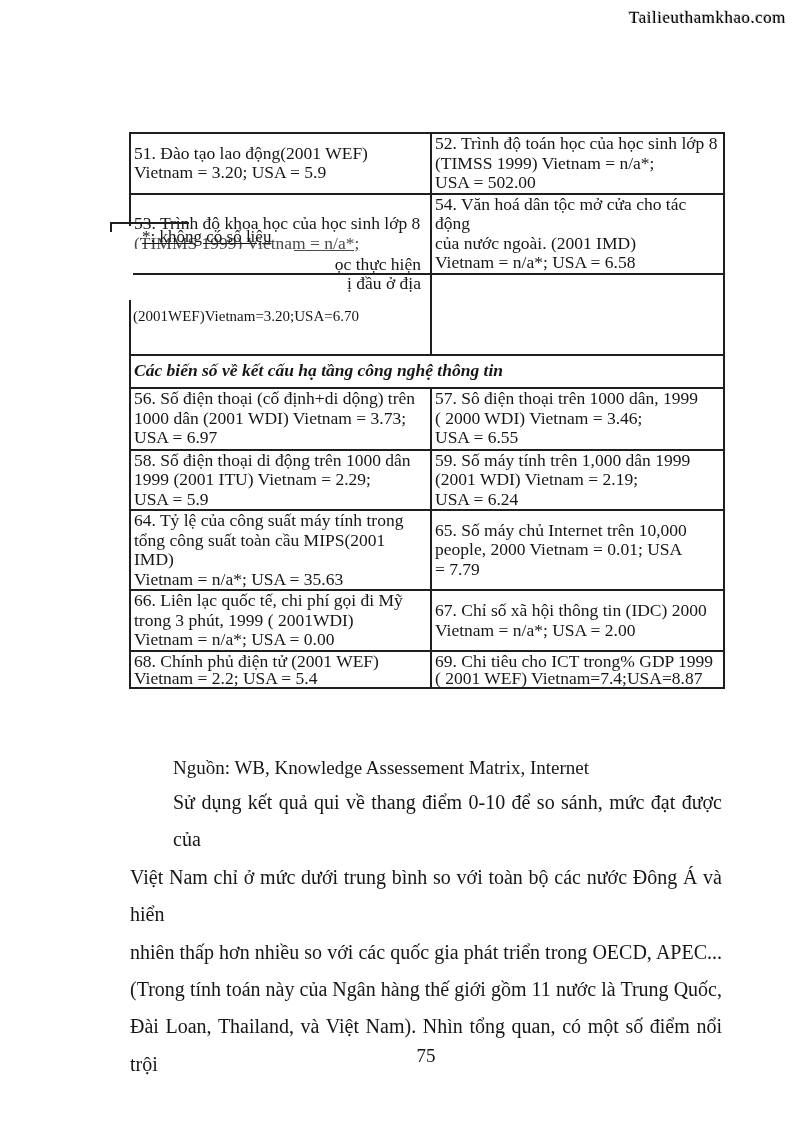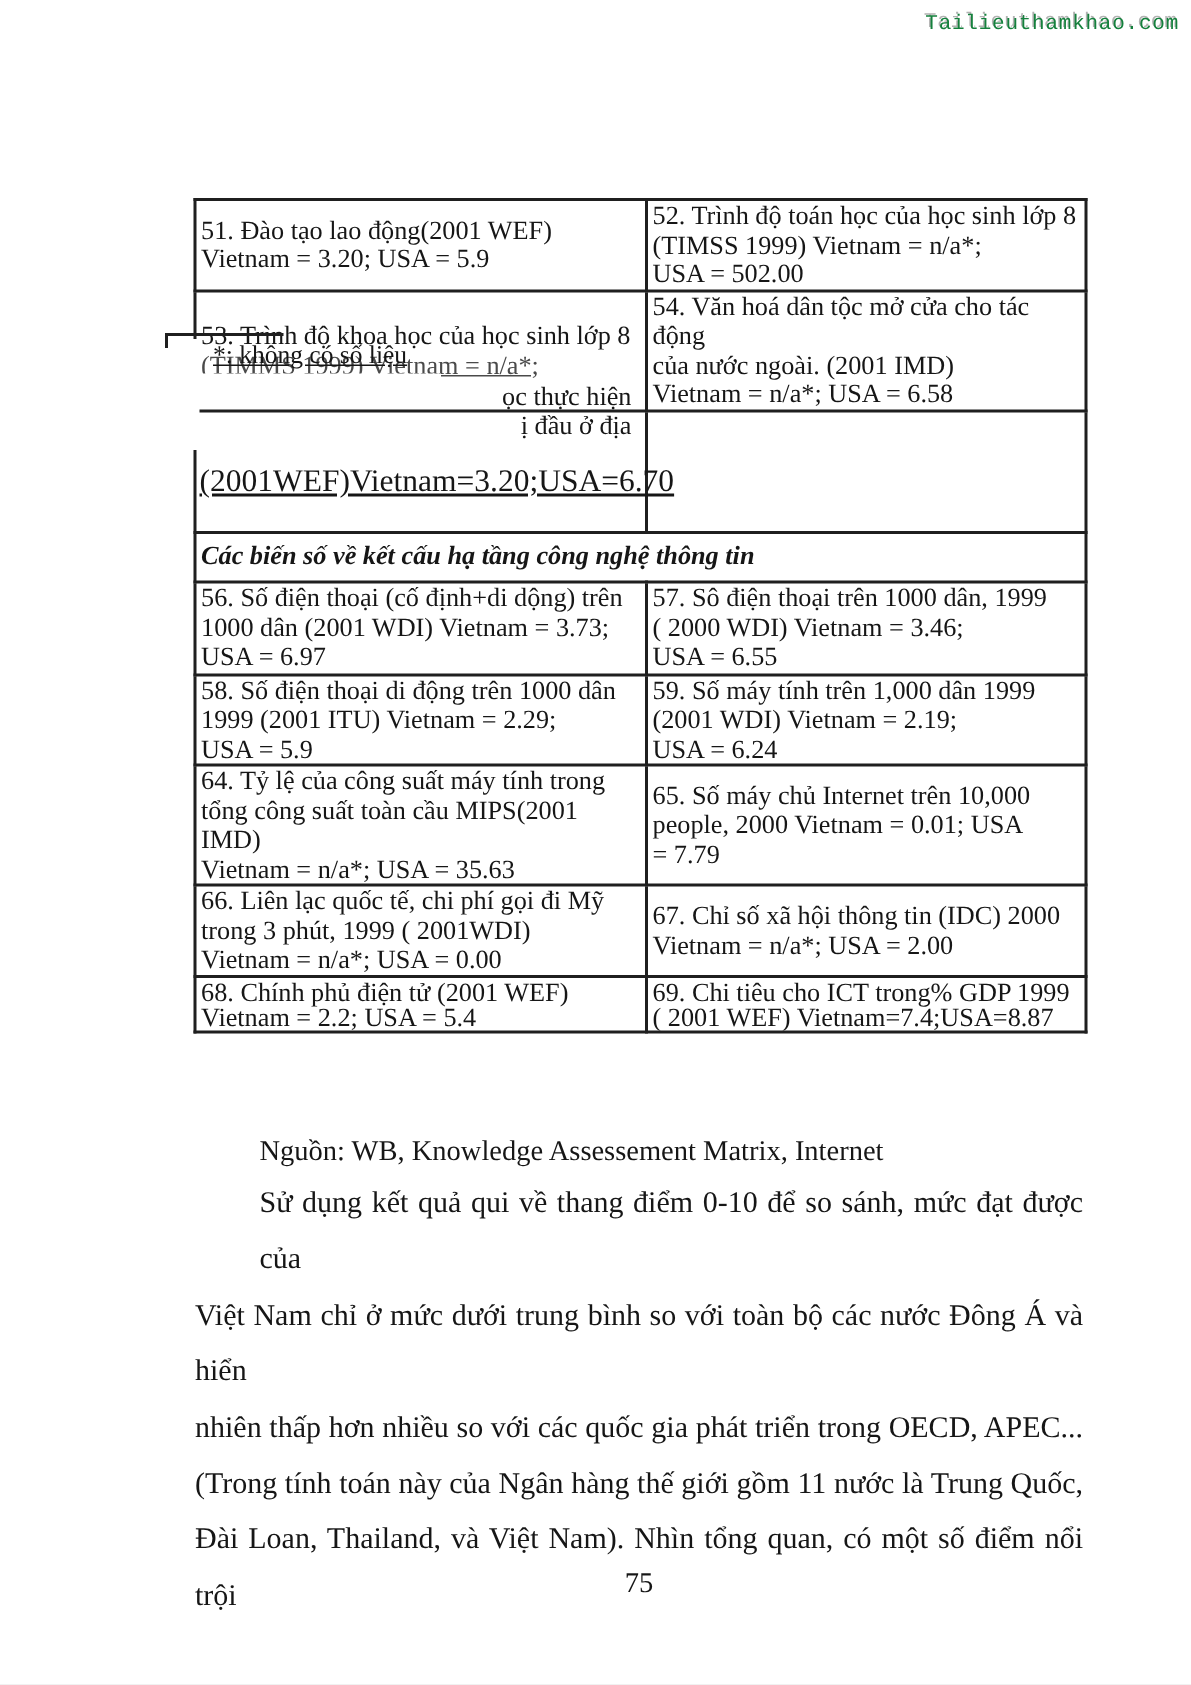--- a/index.html
+++ b/index.html
@@ -3,22 +3,22 @@
 <meta charset="utf-8">
 <style>
   html,body{margin:0;padding:0;background:#e8e8e8;}
   .page{
     position:relative;width:794px;height:1123px;background:#ffffff;
     font-family:"Liberation Serif", serif;color:#161616;overflow:hidden;margin:0 auto;
   }
   
   .watermark{
     position:absolute;top:8px;right:8px;
-    font-family:Liberation Mono, monospace;font-size:14px;
-    color:#15803d;text-shadow:1px 1px 0 #ffffff,-1px -1px 0 #b2b2b2;
+    font-family:Liberation Serif, serif;font-size:17px;
+    color:#000000;text-shadow:1px 1px 0 #ffffff,-1px -1px 0 #b2b2b2;
     letter-spacing:.5px;
   }
   
   table.grid{
     position:absolute;left:129px;top:132px;width:594px;
     border-collapse:collapse;table-layout:fixed;
   }
   table.grid td{
     border:2px solid #1f1f1f;
     font-size:17.5px;line-height:19.5px;
@@ -31,21 +31,21 @@
     padding-left:4px;white-space:normal;
   }
   td.cellblock span{display:block;}
   .faded{color:#4a4a4a;text-decoration:underline;}
   
   .erase{position:absolute;background:#ffffff;}
   .fn-hline{position:absolute;left:110px;top:222px;width:79px;height:2px;background:#1f1f1f;}
   .fn-vtick{position:absolute;left:110px;top:222px;width:2px;height:10px;background:#1f1f1f;}
   .fn-text{position:absolute;left:142px;top:227px;font-size:17px;text-decoration:underline;}
   .frag{position:absolute;left:131px;width:290px;text-align:right;font-size:17.5px;line-height:18px;}
-  .frag3{position:absolute;left:133px;top:308px;font-size:21px;text-decoration:underline;}
+  .frag3{position:absolute;left:133px;top:308px;font-size:15px;}
   
   .source-line{position:absolute;left:173px;top:757px;font-size:19px;}
   .para{position:absolute;left:130px;top:784px;width:592px;font-size:20px;line-height:37.4px;}
   .para .jline{text-align:justify;text-align-last:justify;}
   .para .indent{padding-left:43px;}
   .pageno{position:absolute;left:130px;top:1045px;width:592px;text-align:center;font-size:19px;}
 </style>
 </head>
 <body>
 

